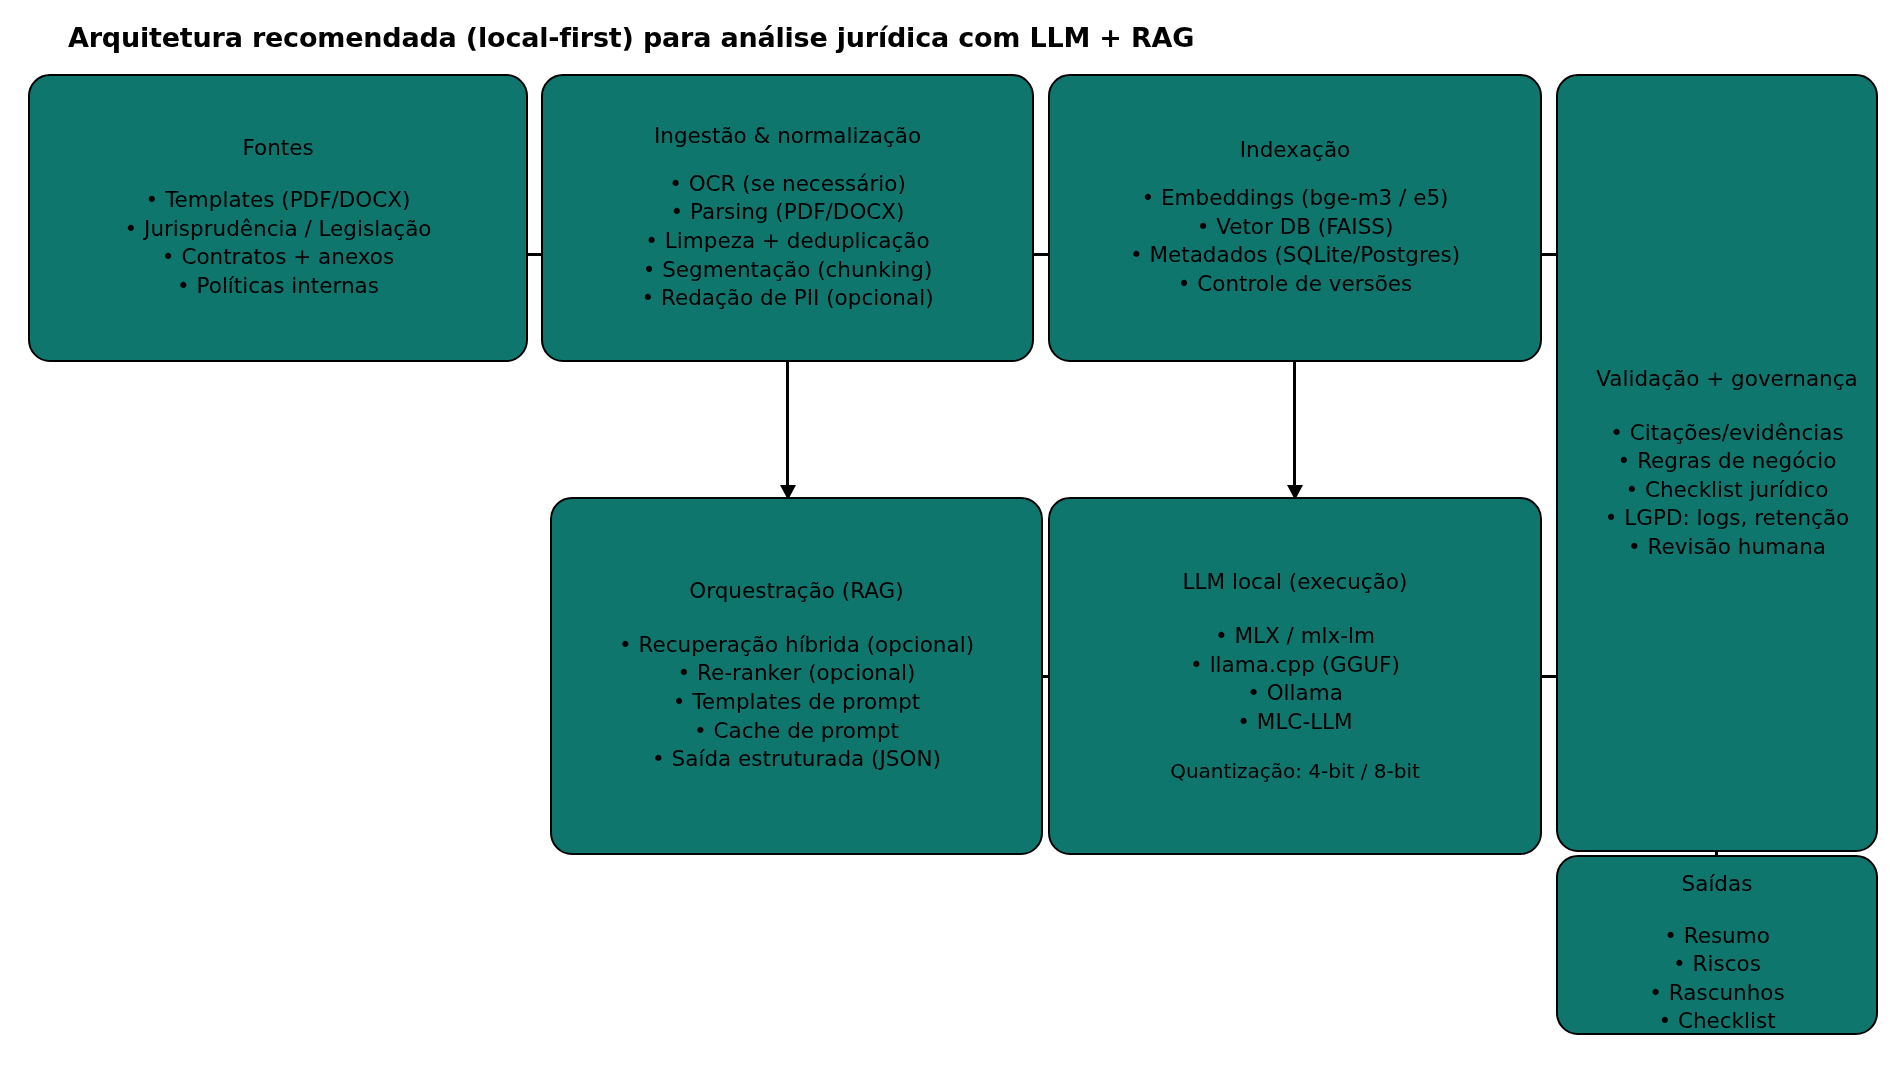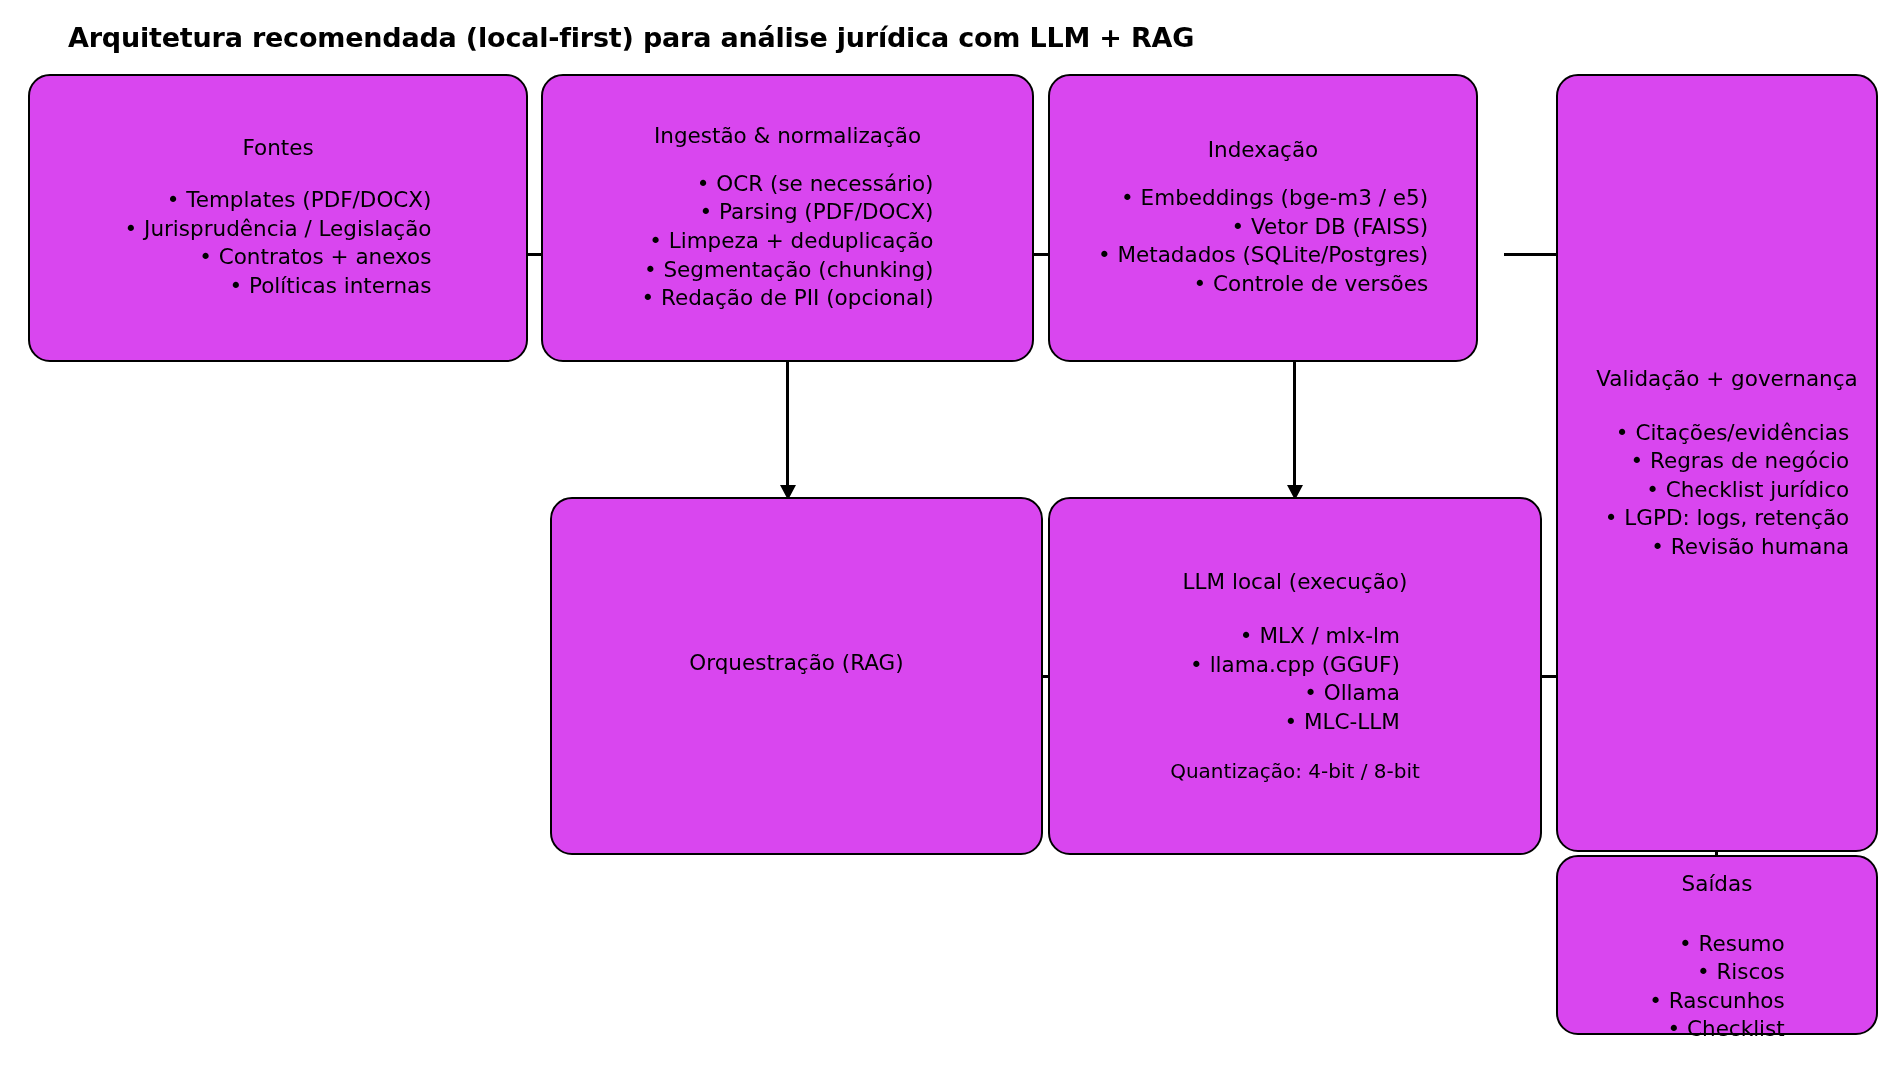--- a/index.html
+++ b/index.html
@@ -27,26 +27,26 @@
     font-weight: bold;
     letter-spacing: -0.2px;
     white-space: nowrap;
     font-family: "DejaVu Sans", sans-serif;
   }
   .node {
     position: absolute;
     box-sizing: border-box;
     border: 2.6px solid #000000;
     border-radius: 22px;
-    background: #d946ef;
+    background: #0f766e;
     display: flex;
     flex-direction: column;
     align-items: center;
     justify-content: center;
-    text-align: right;
+    text-align: center;
     padding: 6px 10px;
     z-index: 2;
   }
   .node-title {
     font-size: 21.5px;
     line-height: 1.24;
     margin-bottom: 20px;
     white-space: nowrap;
   }
   .node-list {
@@ -64,25 +64,25 @@
   }
   .node-note {
     font-size: 20px;
     margin-top: 22px;
     white-space: nowrap;
   }
 
   
   #node-fontes      { left: 28px;   top: 74px;  width: 500px;  height: 288px; }
   #node-ingestao    { left: 541px;  top: 74px;  width: 493px;  height: 288px; }
-  #node-indexacao   { left: 1048px; top: 74px;  width: 430px;  height: 288px; }
+  #node-indexacao   { left: 1048px; top: 74px;  width: 494px;  height: 288px; }
   #node-validacao   { left: 1556px; top: 74px;  width: 322px;  height: 778px; }
   #node-orquestracao{ left: 550px;  top: 497px; width: 493px;  height: 358px; }
   #node-llm         { left: 1048px; top: 497px; width: 494px;  height: 358px; }
-  #node-saidas      { left: 1556px; top: 855px; width: 322px;  height: 180px; gap: 8px; }
+  #node-saidas      { left: 1556px; top: 855px; width: 322px;  height: 180px; }
 
   #node-validacao { justify-content: flex-start; padding-top: 290px; padding-left: 30px; }
   #node-saidas { justify-content: flex-start; padding-top: 14px; }
   #node-saidas .node-title { margin-bottom: 24px; }
   #node-fontes .node-title { margin-bottom: 24px; }
   #node-orquestracao .node-title { margin-bottom: 26px; }
   #node-llm .node-title { margin-bottom: 26px; }
   #node-validacao .node-title { margin-bottom: 26px; }
 
   
@@ -178,20 +178,27 @@
       <li>Citações/evidências</li>
       <li>Regras de negócio</li>
       <li>Checklist jurídico</li>
       <li>LGPD: logs, retenção</li>
       <li>Revisão humana</li>
     </ul>
   </div>
 
   <div class="node" id="node-orquestracao">
     <div class="node-title">Orquestração (RAG)</div>
+    <ul class="node-list">
+      <li>Recuperação híbrida (opcional)</li>
+      <li>Re-ranker (opcional)</li>
+      <li>Templates de prompt</li>
+      <li>Cache de prompt</li>
+      <li>Saída estruturada (JSON)</li>
+    </ul>
   </div>
 
   <div class="node" id="node-llm">
     <div class="node-title">LLM local (execução)</div>
     <ul class="node-list">
       <li>MLX / mlx-lm</li>
       <li>llama.cpp (GGUF)</li>
       <li>Ollama</li>
       <li>MLC-LLM</li>
     </ul>

